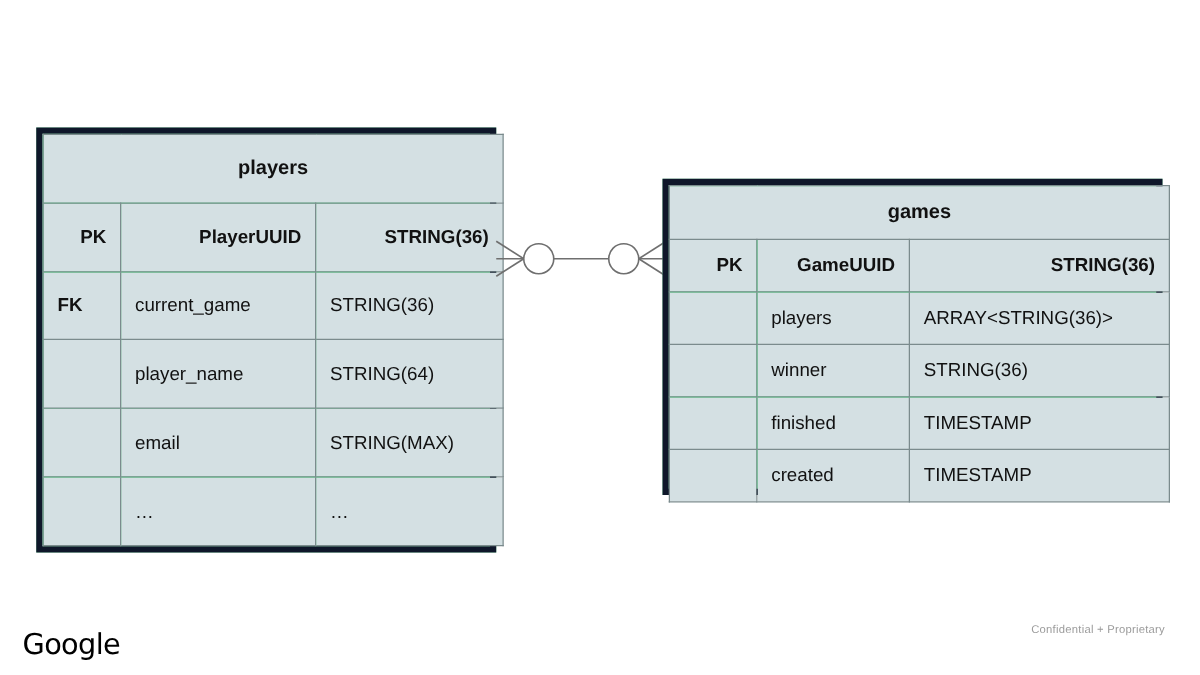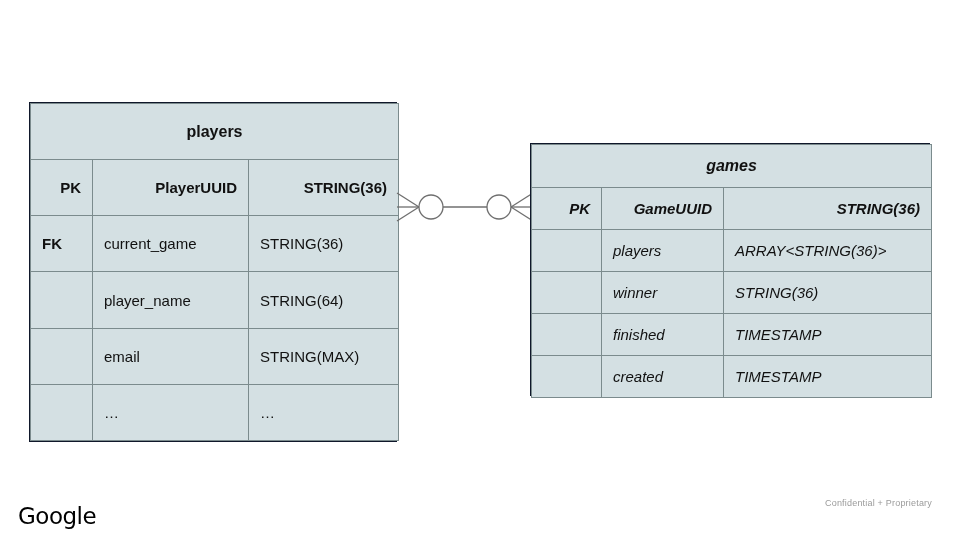--- a/index.html
+++ b/index.html
@@ -19,21 +19,21 @@
 
   .slide {
     position: absolute;
     inset: 0;
     background: #ffffff;
   }
 
   
   .entity {
     position: absolute;
-    border: 1px solid #0f172a;
+    border: 5px solid #0f172a;
     border-collapse: collapse;
     background: #86efac;
     box-sizing: border-box;
   }
   .entity table {
     border-collapse: collapse;
     width: 100%;
     height: 100%;
     table-layout: fixed;
   }
@@ -71,21 +71,20 @@
     top: 102px;
     width: 368px;
     height: 340px;
   }
   
   #entity-games {
     left: 530px;
     top: 143px;
     width: 400px;
     height: 253px;
-    font-style: italic;
   }
 
   
   #relationship {
     position: absolute;
     left: 390px;
     top: 181px;
     width: 150px;
     height: 52px;
   }

